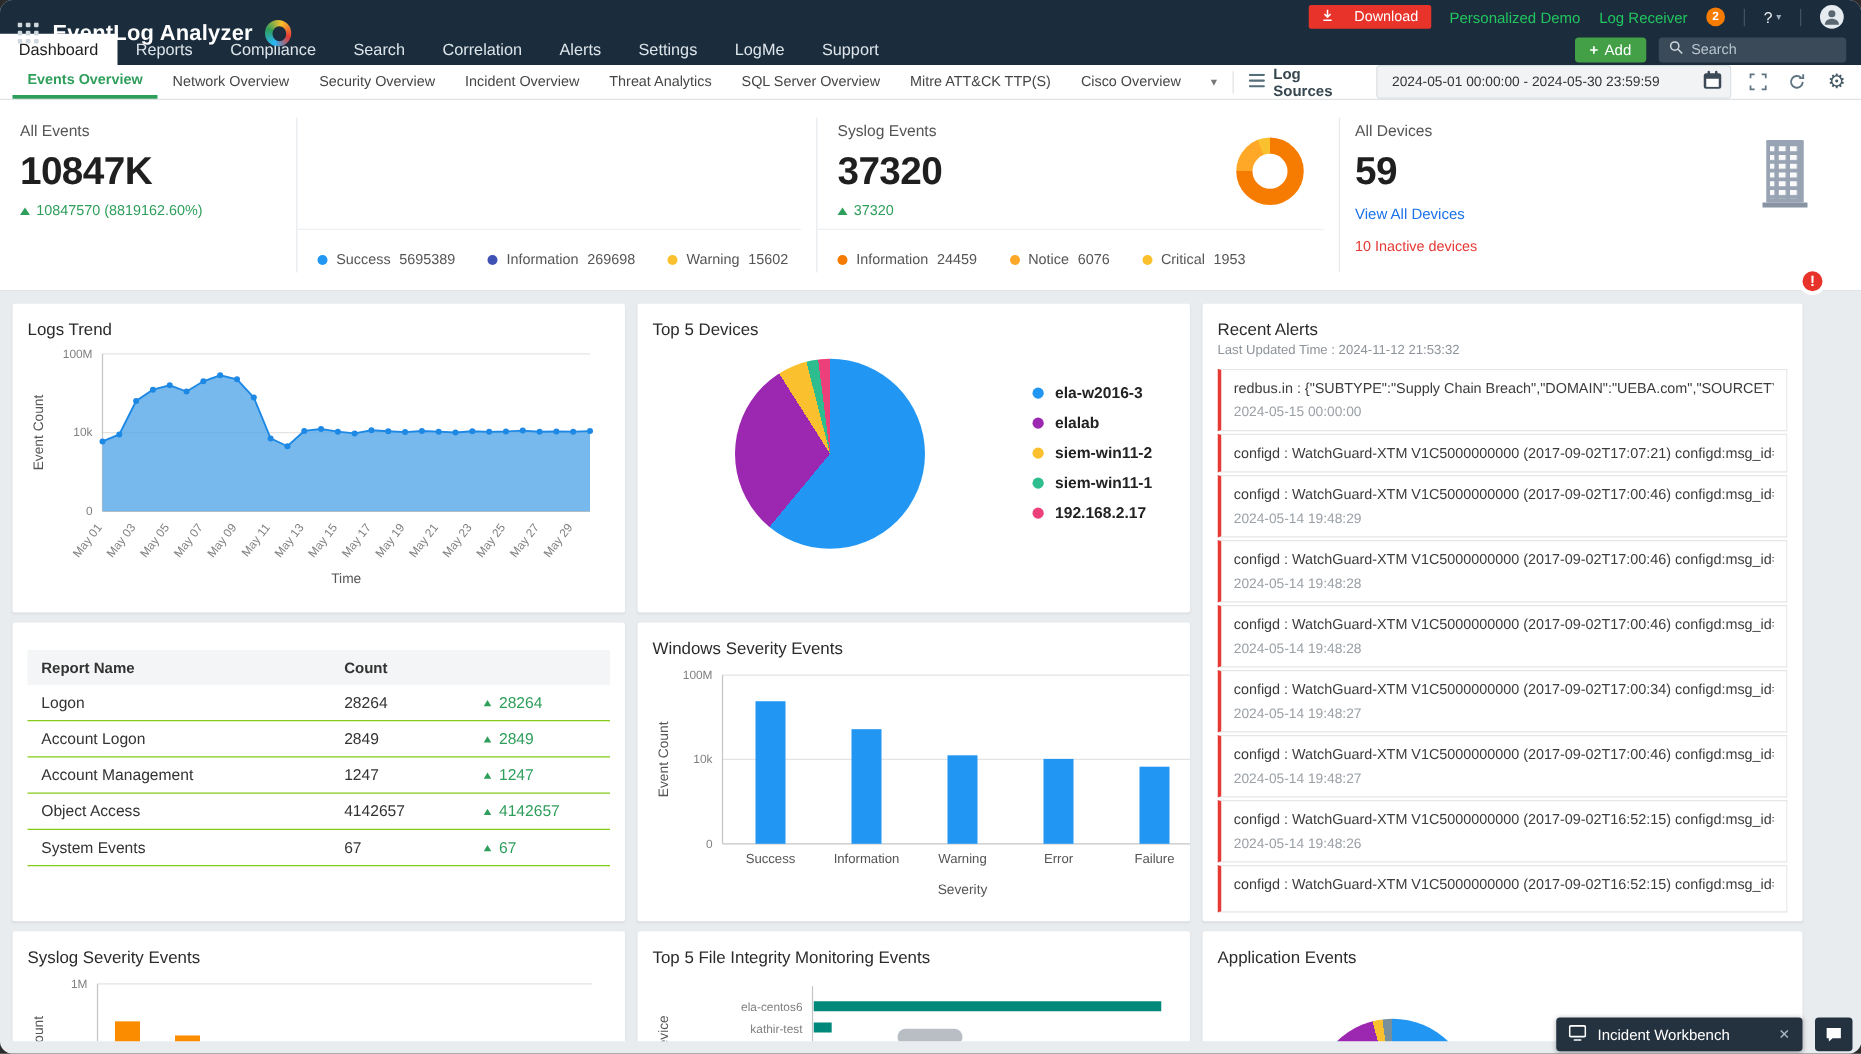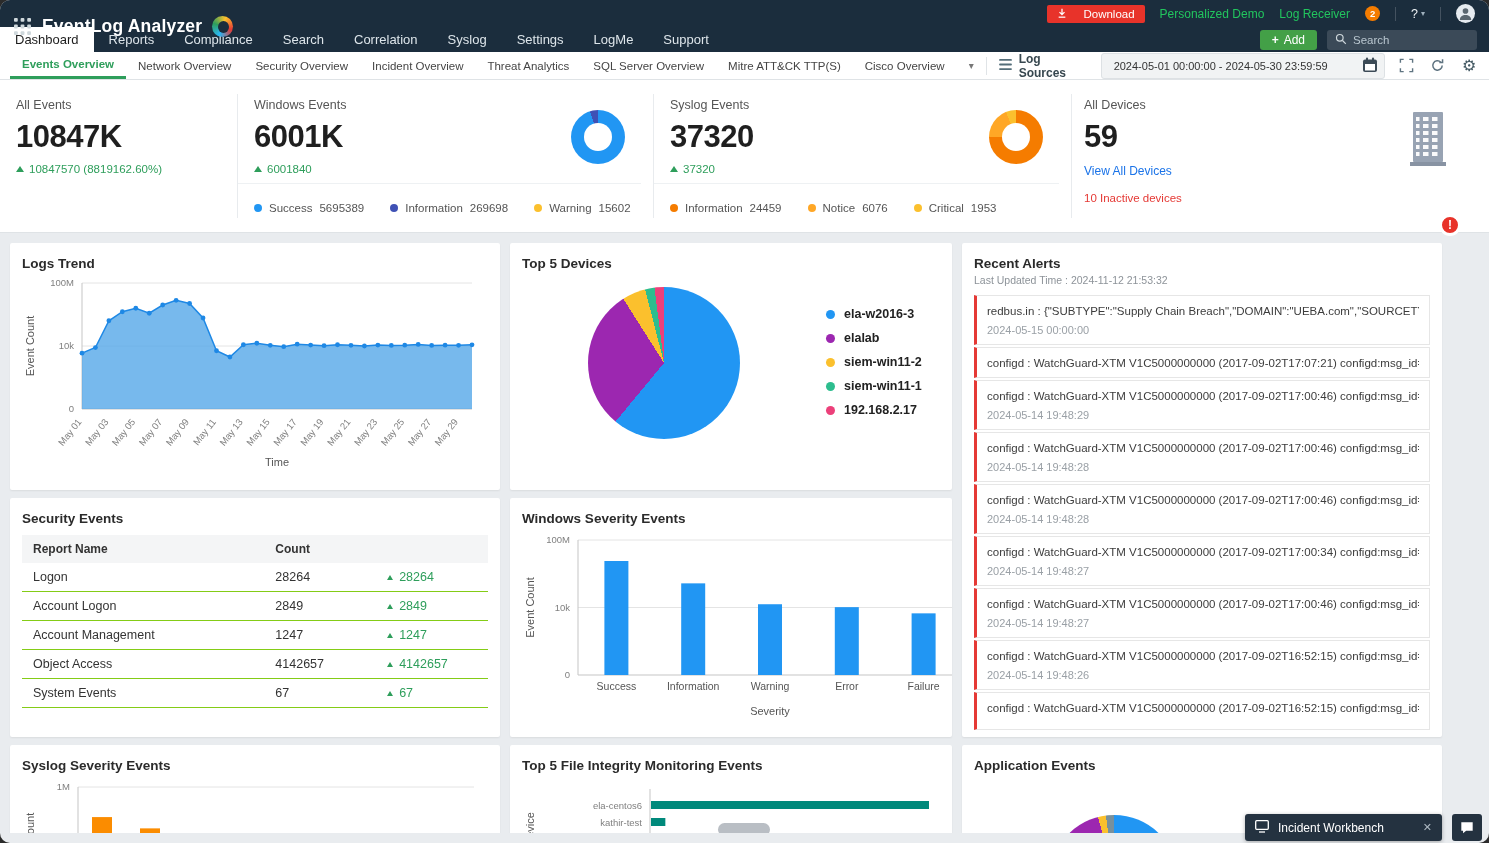--- a/index.html
+++ b/index.html
@@ -64,21 +64,21 @@
   .devices-link{margin-top:9px;font-size:12px;color:#1a73e8;cursor:pointer}
   .devices-inactive{margin-top:14px;font-size:11.5px;color:#e53935;cursor:pointer}
   .building-wrap{position:relative;margin:12px 38px 0 auto}
   .alert-badge{position:absolute;right:-10px;bottom:-4px;width:22px;height:22px;border-radius:50%;background:#e8332a;border:3px solid #fff;color:#fff;font-weight:700;font-size:12px;display:flex;align-items:center;justify-content:center}
 
   
   .main{display:flex;gap:10px;padding:10px 11px 0 10px;height:600px;overflow:hidden}
   .col{display:flex;flex-direction:column;gap:8px}
   .c1{width:490px}.c2{width:442px}.c3{width:480px}
   .panel{background:#fff;border-radius:2px;box-shadow:0 1px 2px rgba(0,0,0,.07);padding:13px 12px 6px;overflow:hidden;position:relative;flex:none}
-  .panel h3{font-size:13.5px;color:#2b2b2b;font-weight:700}
+  .panel h3{font-size:13.5px;color:#2b2b2b;font-weight:400}
   .chart{position:relative;margin-top:2px}
   svg{font-family:"Liberation Sans",sans-serif}
   .tick{font-size:9.5px;fill:#808080}
   .tick2{font-size:10.5px;fill:#555}
   .axlab{font-size:11px;fill:#555}
 
   
   .pie-wrap{display:flex}
   .pie{border-radius:50%;flex:none}
   .pie-legend{display:flex;flex-direction:column;gap:10px}
@@ -162,21 +162,21 @@
       </span>
     </div>
 
     <div class="tb-row2">
       <nav class="mainnav">
         <span class="nav-item active">Dashboard</span>
         <span class="nav-item">Reports</span>
         <span class="nav-item">Compliance</span>
         <span class="nav-item">Search</span>
         <span class="nav-item">Correlation</span>
-        <span class="nav-item">Syslog</span>
+        <span class="nav-item">Alerts</span>
         <span class="nav-item">Settings</span>
         <span class="nav-item">LogMe</span>
         <span class="nav-item">Support</span>
       </nav>
       <div class="tb2-right">
         <button class="add-btn">
           <span class="plus">+</span>
           <span>Add</span>
         </button>
         <div class="searchbox">
@@ -252,31 +252,20 @@
       <div class="stat-title">All Events</div>
       <div class="stat-value">10847K</div>
       <div class="stat-delta">
         <span class="tri"></span>
         <span>10847570 (8819162.60%)</span>
       </div>
     </div>
     <div class="vsep"></div>
 
     <div class="stat-sec s2">
-      <div class="sec-top">
-        <div>
-          <div class="stat-title">Windows Events</div>
-          <div class="stat-value">6001K</div>
-          <div class="stat-delta">
-            <span class="tri"></span>
-            <span>6001840</span>
-          </div>
-        </div>
-        <div class="donut" style="background: conic-gradient(rgb(33, 150, 243) 0deg, rgb(33, 150, 243) 342.827deg, rgb(63, 81, 181) 342.827deg, rgb(63, 81, 181) 359.061deg, rgb(251, 192, 45) 359.061deg, rgb(251, 192, 45) 360deg);"></div>
-      </div>
       <div class="legend-row">
         <span class="lg-item">
           <span class="dot" style="background: rgb(33, 150, 243);"></span>
           <span>Success</span>
           <span>5695389</span>
         </span>
         <span class="lg-item">
           <span class="dot" style="background: rgb(63, 81, 181);"></span>
           <span>Information</span>
           <span>269698</span>
@@ -404,21 +393,20 @@
               <text x="355.86206896551727" y="149" class="tick" text-anchor="end" transform="rotate(-52 355.86206896551727 149)">May 23</text>
               <text x="382.7586206896552" y="149" class="tick" text-anchor="end" transform="rotate(-52 382.7586206896552 149)">May 25</text>
               <text x="409.6551724137931" y="149" class="tick" text-anchor="end" transform="rotate(-52 409.6551724137931 149)">May 27</text>
               <text x="436.55172413793105" y="149" class="tick" text-anchor="end" transform="rotate(-52 436.55172413793105 149)">May 29</text>
               <text x="255" y="193" text-anchor="middle" class="axlab">Time</text>
               <text x="12" y="73" text-anchor="middle" class="axlab" transform="rotate(-90 12 73)">Event Count</text>
             </svg></div>
       </section>
 
       <section class="panel" style="height:239px">
-        <h3>Security Events</h3>
         <table class="sec-table">
           <thead>
             <tr>
               <th style="width:52%">Report Name</th>
               <th style="width:24%">Count</th>
               <th style="width:24%"></th>
             </tr>
           </thead>
           <tbody>
             <tr>

